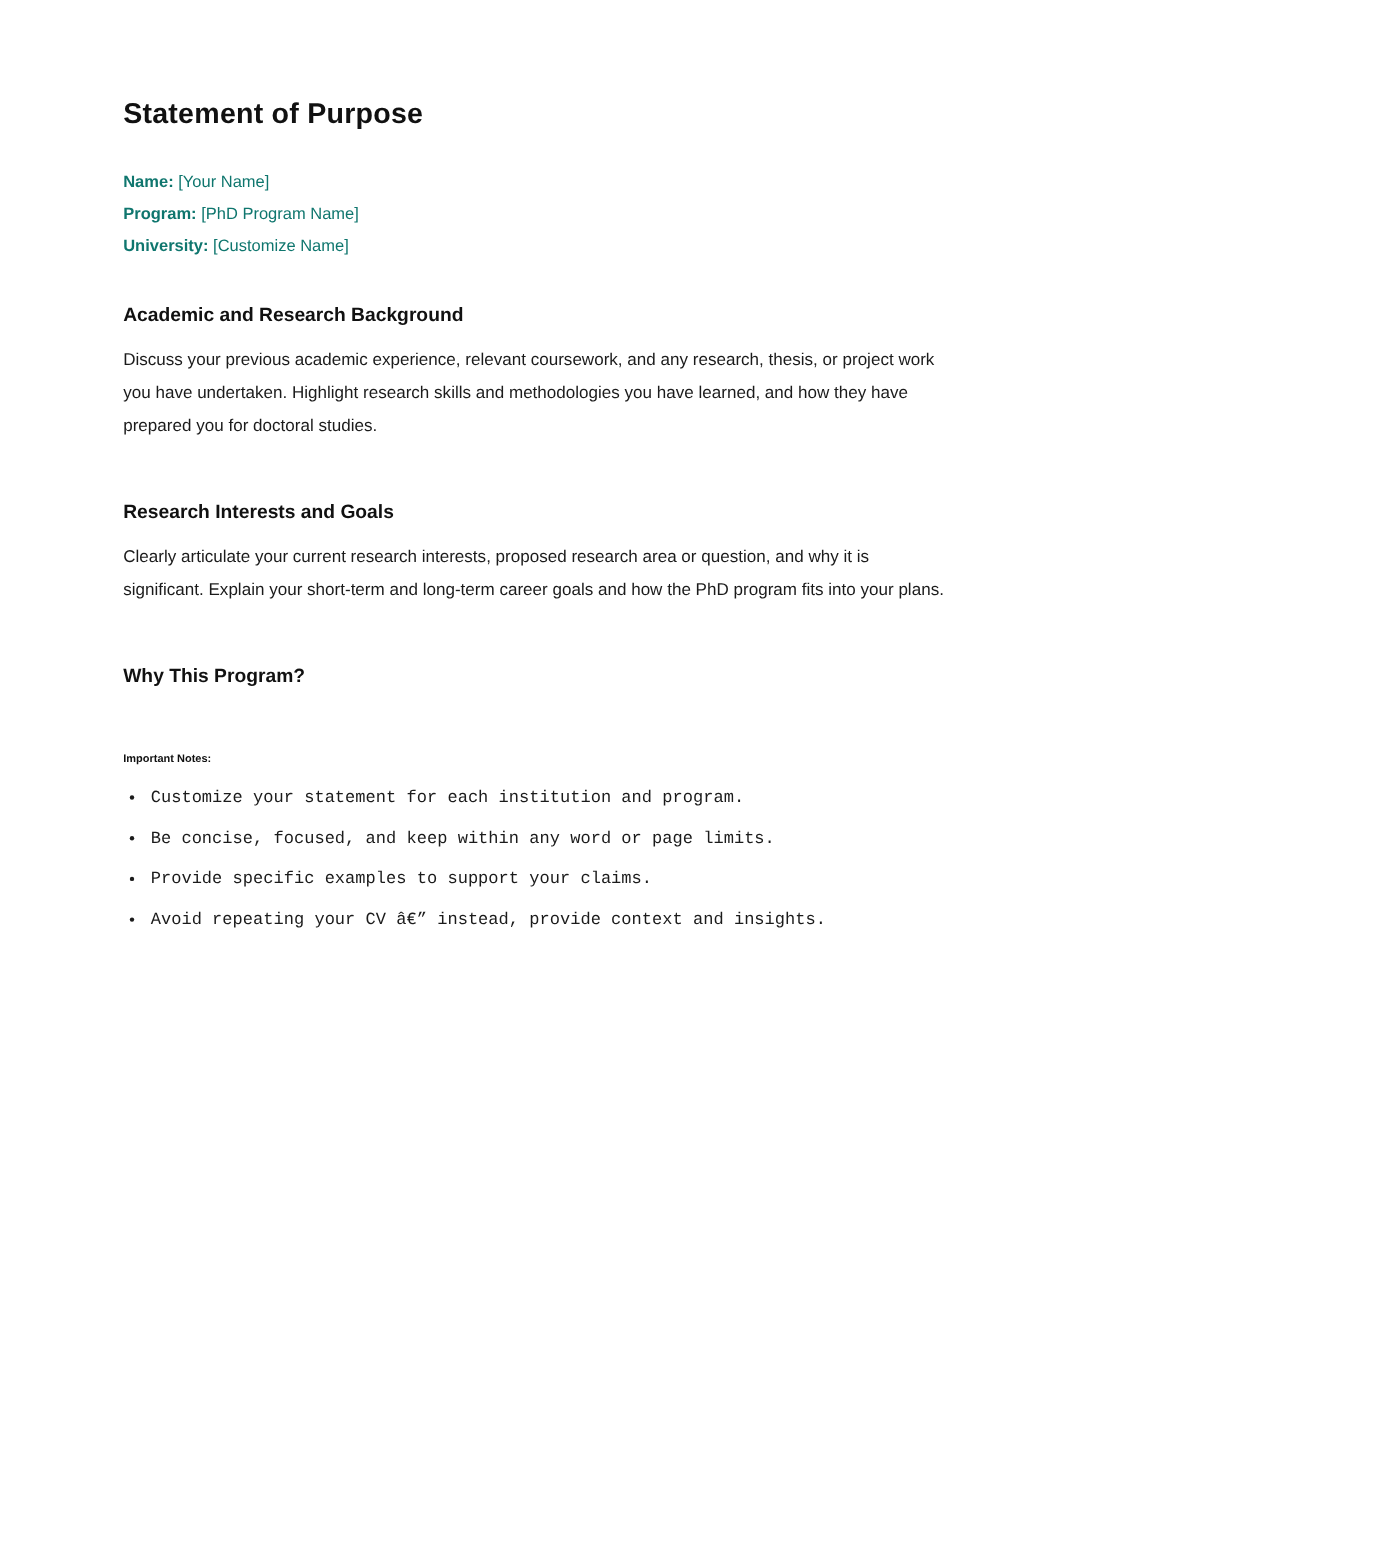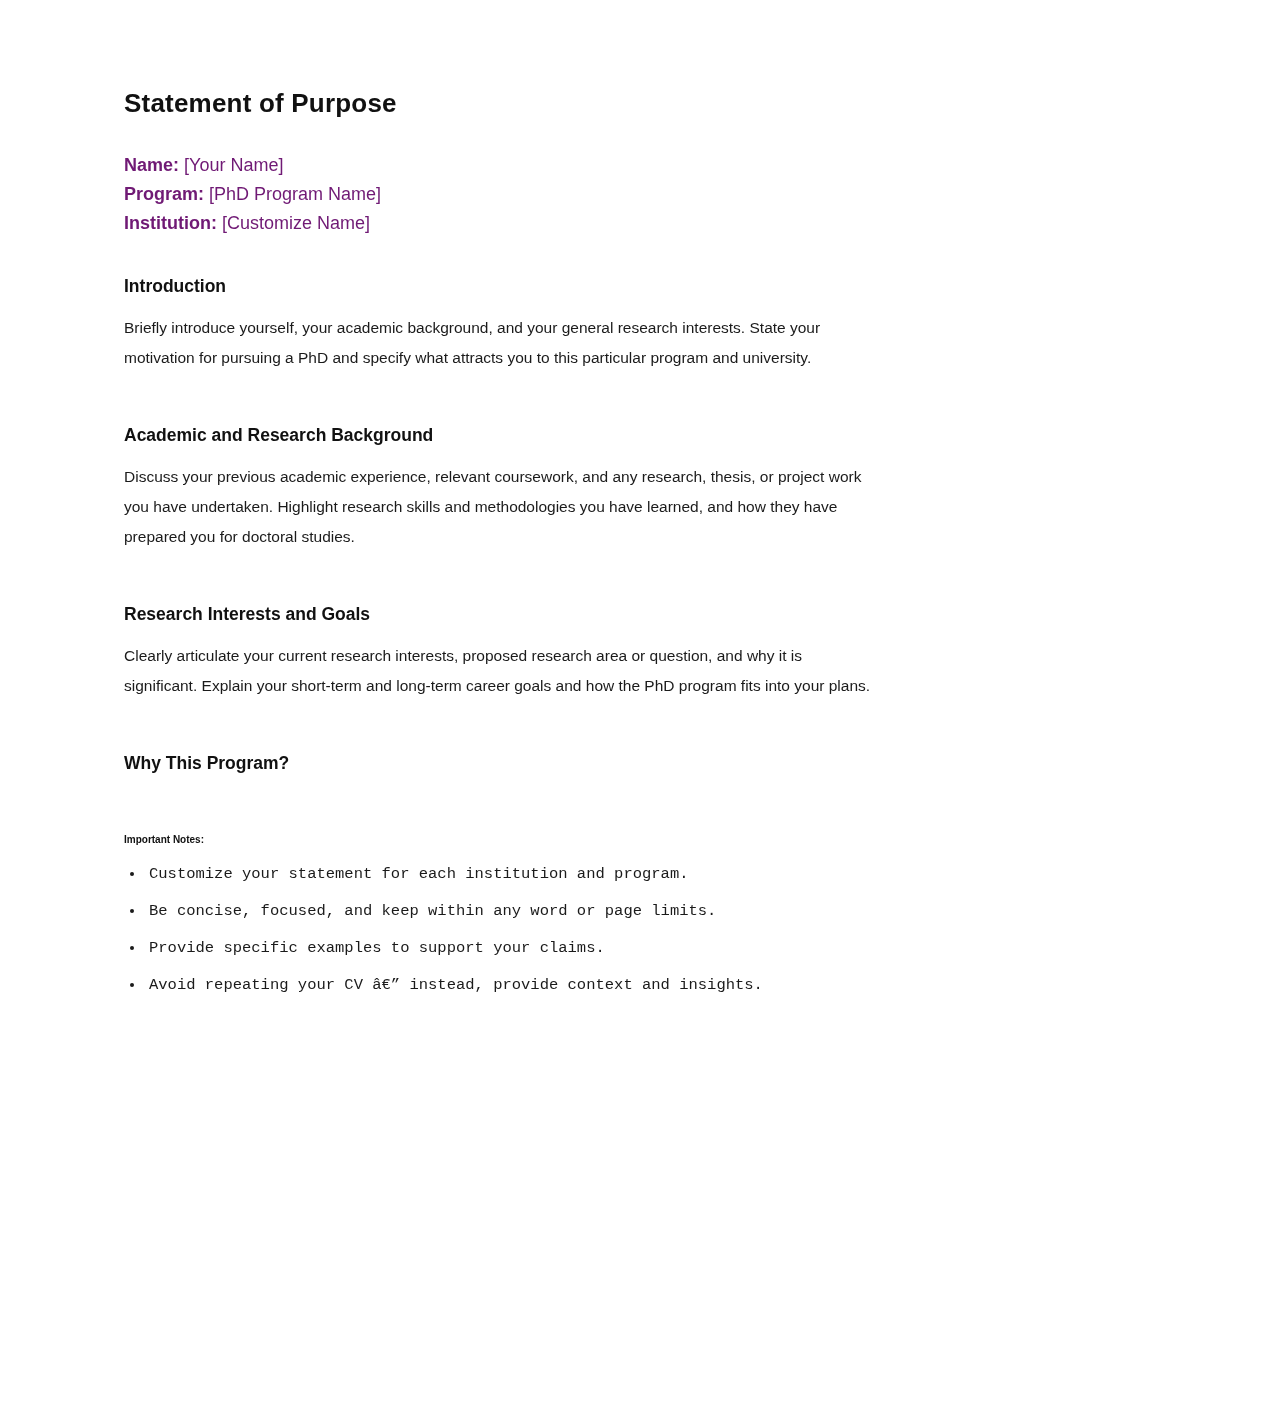--- a/index.html
+++ b/index.html
@@ -9,38 +9,38 @@
     color: #1b1b1b;
   }
   .page {
     width: 1263px;
     height: 1420px;
     background: #ffffff;
     position: relative;
   }
   .content {
     position: absolute;
-    left: 124px;
+    left: 112px;
     top: 88px;
     width: 748px;
   }
   .doc-title {
     font-size: 26px;
     font-weight: 700;
     color: #111111;
     letter-spacing: 0.2px;
     margin-bottom: 32px;
   }
   .meta-block {
     margin-bottom: 38px;
   }
   .meta-line {
-    font-size: 18px;
+    font-size: 15px;
     line-height: 29px;
-    color: #701a75;
+    color: #0f766e;
   }
   .meta-label {
     font-weight: 700;
   }
   .section {
     margin-bottom: 52px;
   }
   .section-heading {
     font-size: 17.5px;
     font-weight: 700;
@@ -82,28 +82,24 @@
     <h1 class="doc-title">Statement of Purpose</h1>
 
     <div class="meta-block">
       <div class="meta-line">
         <span class="meta-label">Name:</span><span> [Your Name]</span>
       </div>
       <div class="meta-line">
         <span class="meta-label">Program:</span><span> [PhD Program Name]</span>
       </div>
       <div class="meta-line">
-        <span class="meta-label">Institution:</span><span> [Customize Name]</span>
+        <span class="meta-label">University:</span><span> [Customize Name]</span>
       </div>
     </div>
 
-    <div class="section">
-      <h2 class="section-heading">Introduction</h2>
-      <p class="section-body">Briefly introduce yourself, your academic background, and your general research interests. State your motivation for pursuing a PhD and specify what attracts you to this particular program and university.</p>
-    </div>
 
     <div class="section">
       <h2 class="section-heading">Academic and Research Background</h2>
       <p class="section-body">Discuss your previous academic experience, relevant coursework, and any research, thesis, or project work you have undertaken. Highlight research skills and methodologies you have learned, and how they have prepared you for doctoral studies.</p>
     </div>
 
     <div class="section">
       <h2 class="section-heading">Research Interests and Goals</h2>
       <p class="section-body">Clearly articulate your current research interests, proposed research area or question, and why it is significant. Explain your short-term and long-term career goals and how the PhD program fits into your plans.</p>
     </div>

